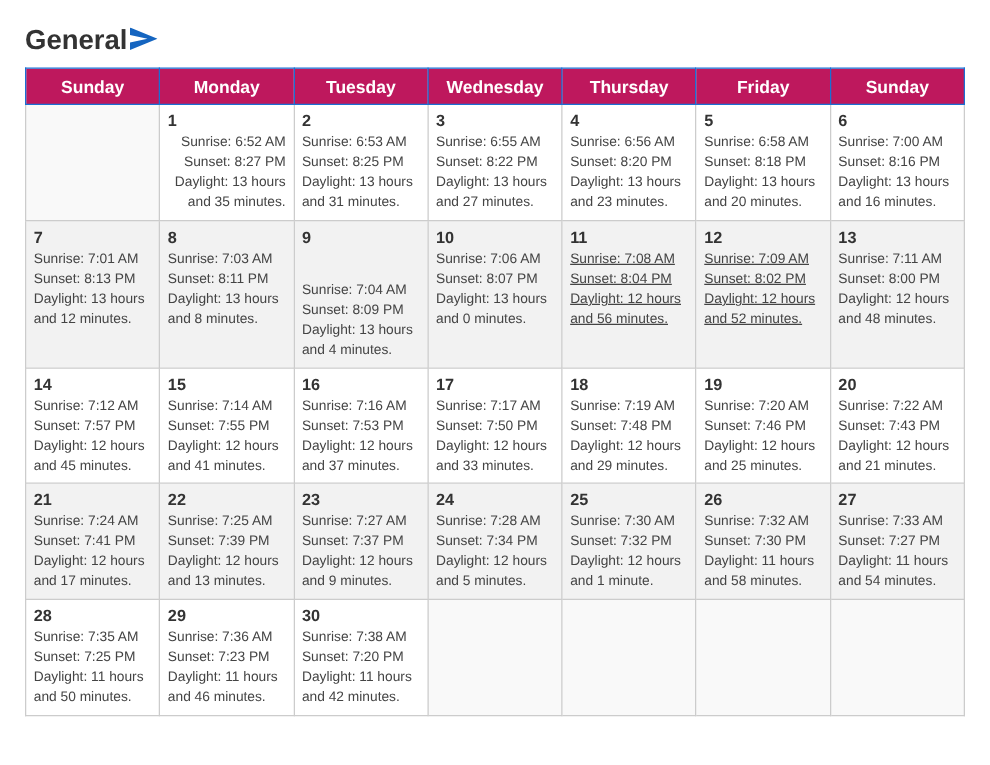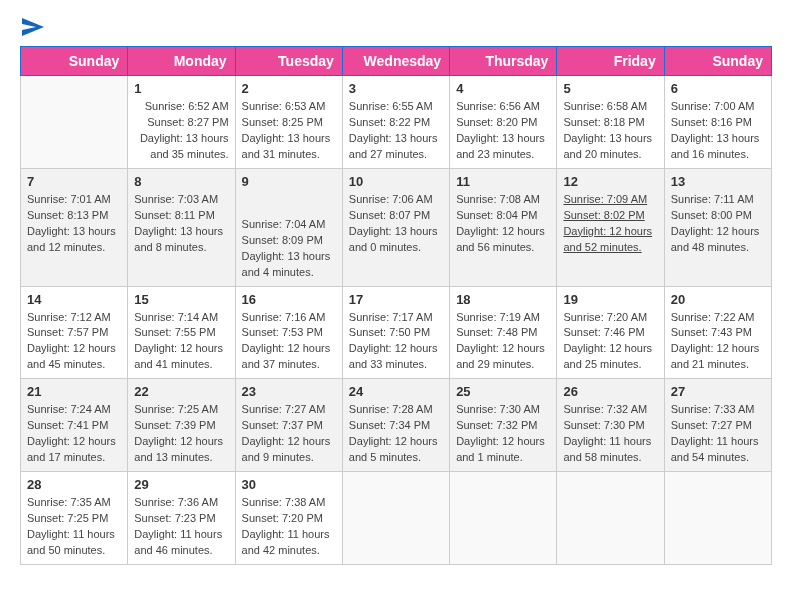--- a/index.html
+++ b/index.html
@@ -38,23 +38,23 @@
     .subtitle {
       font-size: 16px;
       color: #333;
     }
     .calendar {
       width: 100%;
       border-collapse: collapse;
       border: 1px solid #ccc;
     }
     .calendar th {
-      background-color: #ec4899;
+      background-color: #be185d;
       color: #fff;
-      text-align: right;
+      text-align: center;
       padding: 6px 8px;
       font-size: 14px;
       border: 1px solid #1a6fd4;
     }
     .calendar td {
       vertical-align: top;
       padding: 5px 6px;
       border: 1px solid #ccc;
       font-size: 11px;
       color: #333;
@@ -77,20 +77,21 @@
     .row-shaded td {
       background-color: #f2f2f2;
     }
   </style>
 </head>
 <body>
 
 <div class="header-section">
   <div class="logo">
     <div style="display:flex; align-items:center;">
+      <span class="logo-text">General</span>
       <svg width="22" height="18" viewBox="0 0 22 18" style="margin-left:2px; margin-top:-2px;">
         <polygon points="0,18 22,9 0,0 0,6 14,9 0,12" fill="#1565c0"></polygon>
       </svg>
     </div>
     <span class="logo-text blue"></span>
   </div>
   <div class="title-section">
     <div class="page-title"></div>
     <div class="subtitle"></div>
   </div>
@@ -178,21 +179,21 @@
         </td>
         <td>
           <span class="day-number">10</span>
           <div class="day-info" style="white-space: pre-line;">Sunrise: 7:06 AM
 Sunset: 8:07 PM
 Daylight: 13 hours
 and 0 minutes.</div>
         </td>
         <td>
           <span class="day-number">11</span>
-          <div class="day-info" style="white-space: pre-line;">Sunrise: 7:08 AM
+          <div class="day-info" style="white-space: pre-line; text-decoration: underline;">Sunrise: 7:08 AM
 Sunset: 8:04 PM
 Daylight: 12 hours
 and 56 minutes.</div>
         </td>
         <td>
           <span class="day-number">12</span>
           <div class="day-info" style="white-space: pre-line; text-decoration: underline;">Sunrise: 7:09 AM
 Sunset: 8:02 PM
 Daylight: 12 hours
 and 52 minutes.</div>

